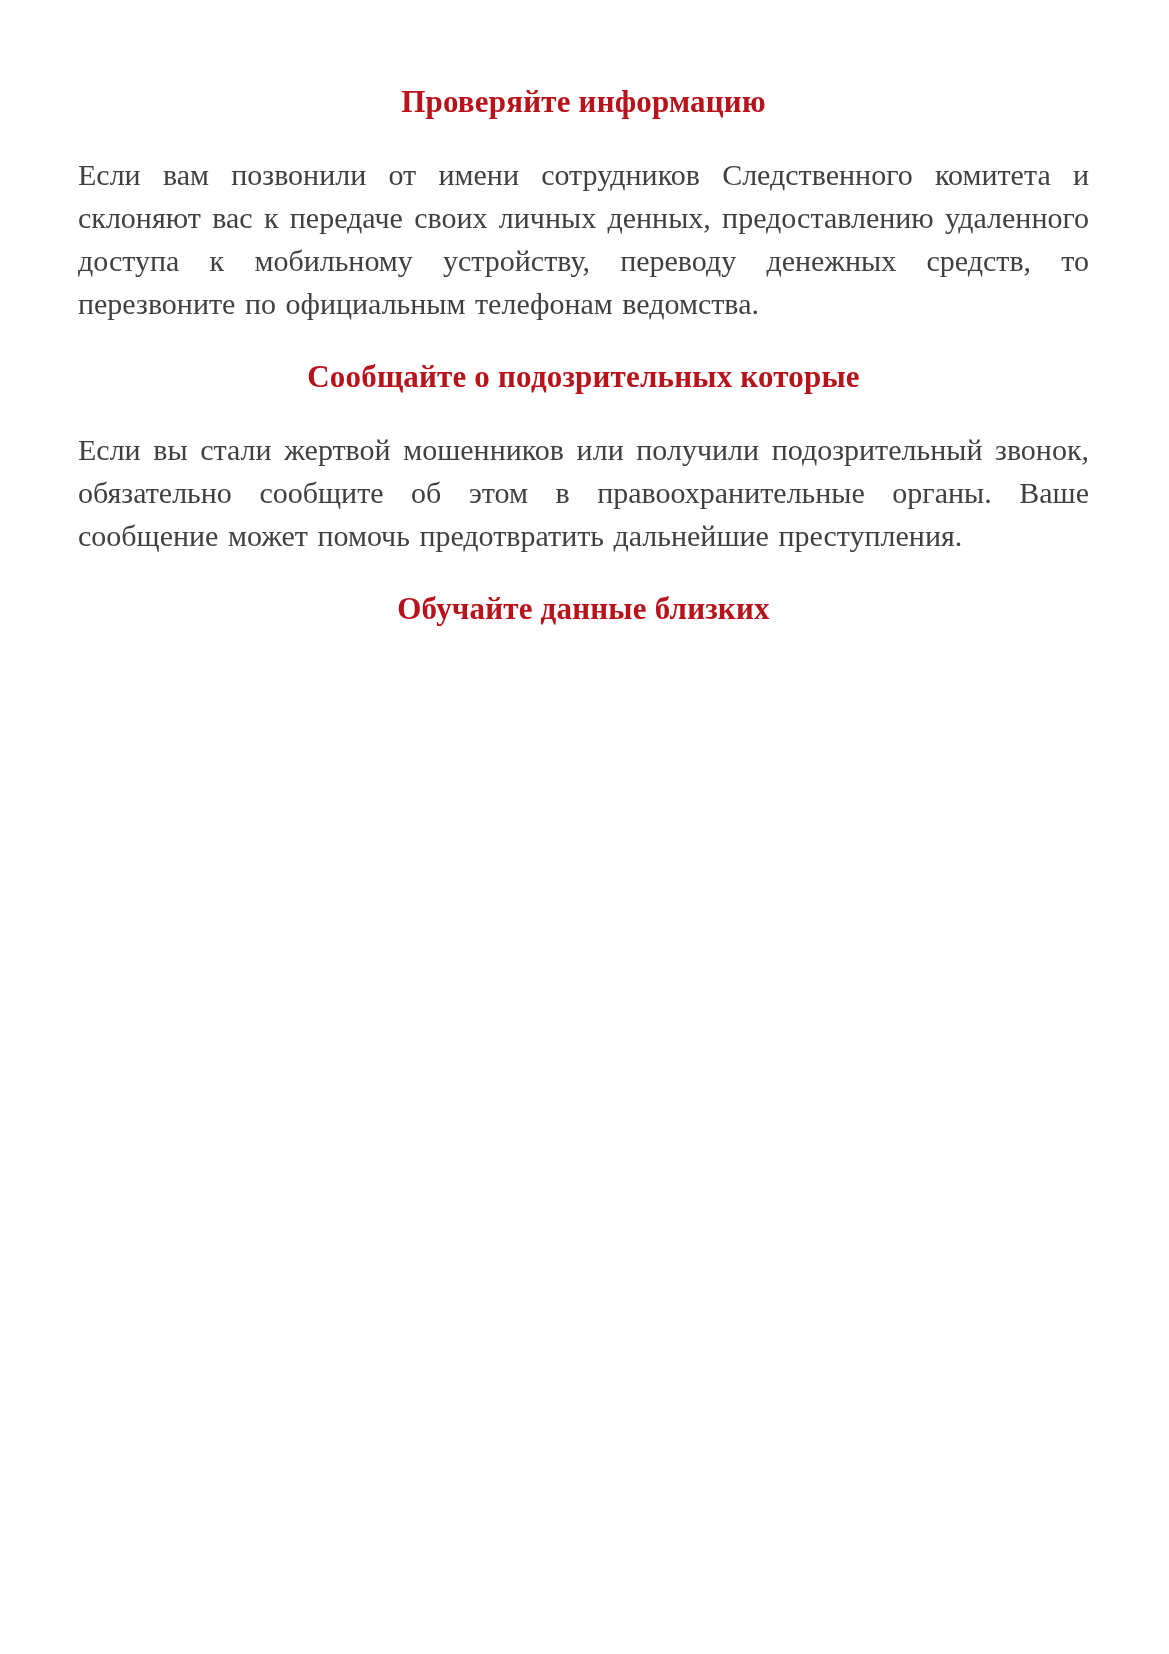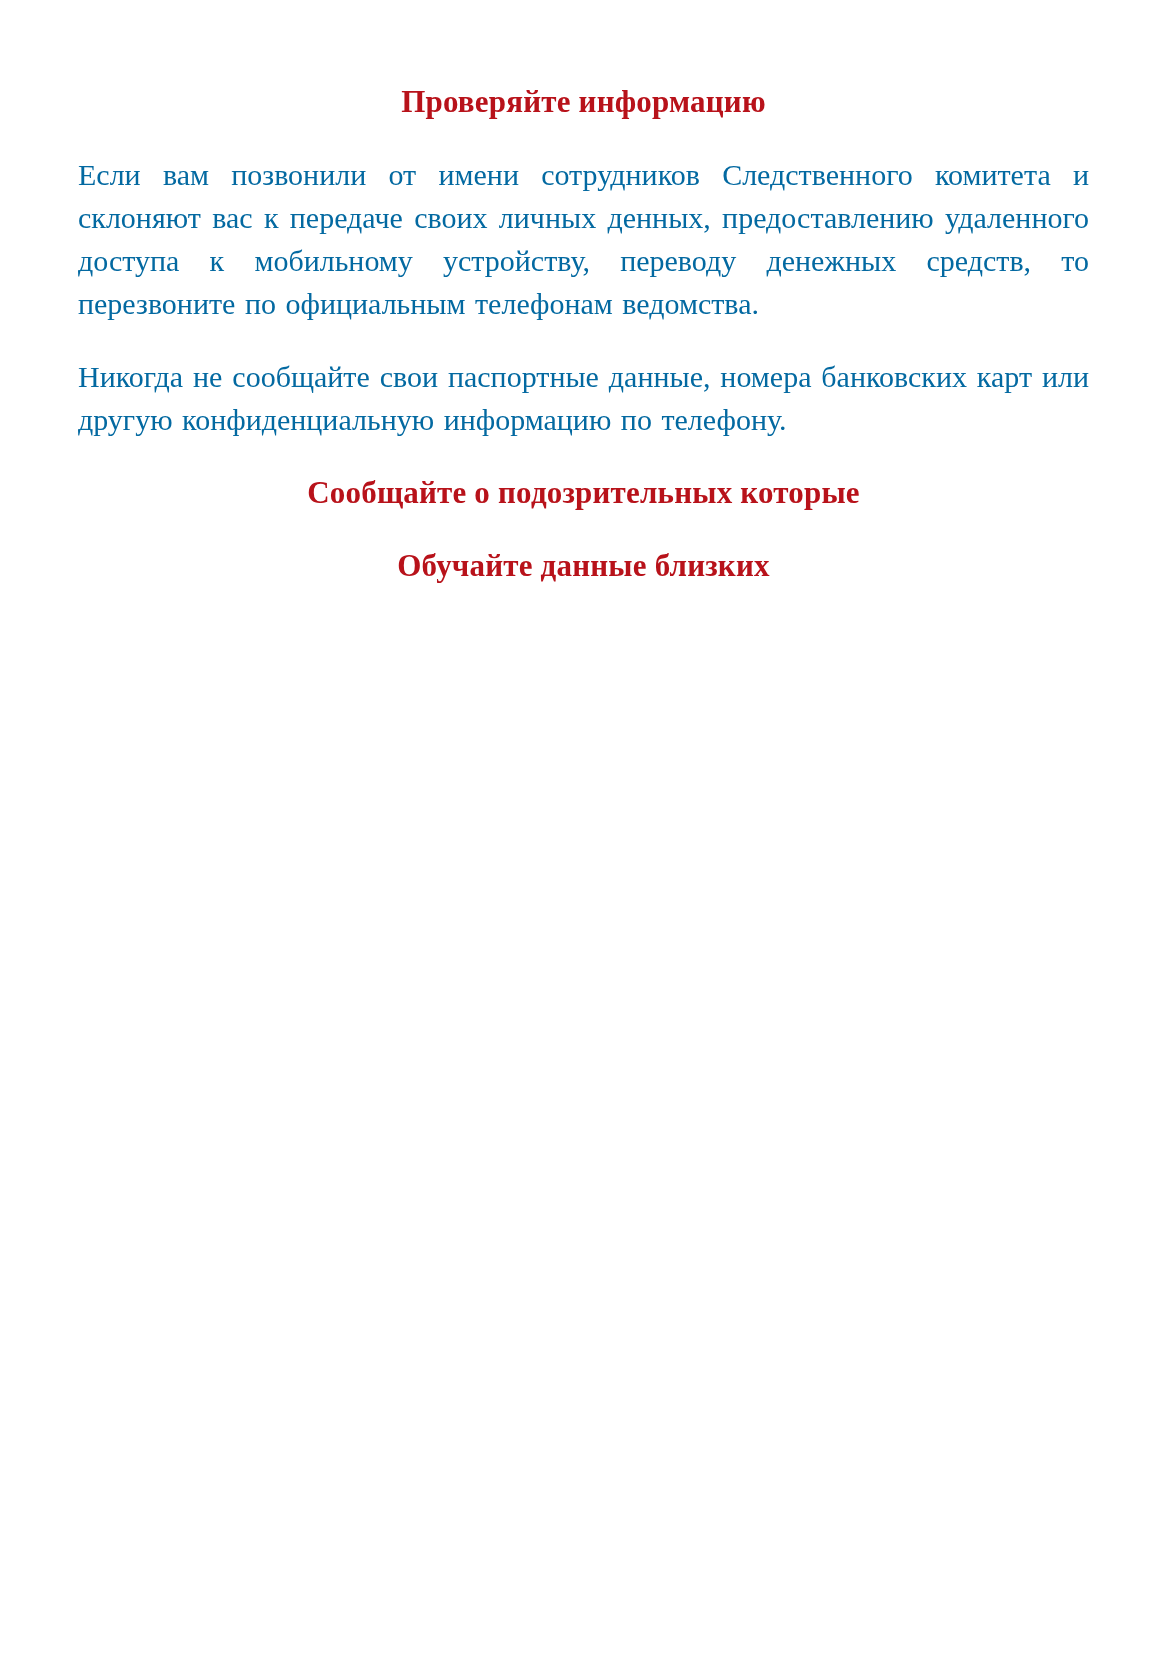--- a/index.html
+++ b/index.html
@@ -28,44 +28,44 @@
     text-align: center;
     color: #b8121a;
     margin: 30px 0;
     letter-spacing: 0.2px;
   }
   .section-body {
     font-size: 30px;
     line-height: 43px;
     text-align: justify;
     text-align-last: left;
-    color: #0369a1;
+    color: #404040;
     margin: 30px 0;
     word-spacing: 2px;
   }
   .section:first-child .section-heading {
     margin-top: 30px;
   }
 </style>
 </head>
 <body>
 
 <div class="page">
 
   <div class="section">
     <h2 class="section-heading">Проверяйте информацию</h2>
     <p class="section-body">Если вам позвонили от имени сотрудников Следственного комитета и склоняют вас к передаче своих личных денных, предоставлению удаленного доступа к мобильному устройству, переводу денежных средств, то перезвоните по официальным телефонам ведомства.</p>
   </div>
 
 
   <div class="section">
-    <p class="section-body">Никогда не сообщайте свои паспортные данные, номера банковских карт или другую конфиденциальную информацию по телефону.</p>
   </div>
 
   <div class="section">
     <h2 class="section-heading">Сообщайте о подозрительных которые</h2>
+    <p class="section-body">Если вы стали жертвой мошенников или получили подозрительный звонок, обязательно сообщите об этом в правоохранительные органы. Ваше сообщение может помочь предотвратить дальнейшие преступления.</p>
   </div>
 
   <div class="section">
     <h2 class="section-heading">Обучайте данные близких</h2>
   </div>
 
 </div>
 
 </body></html>

